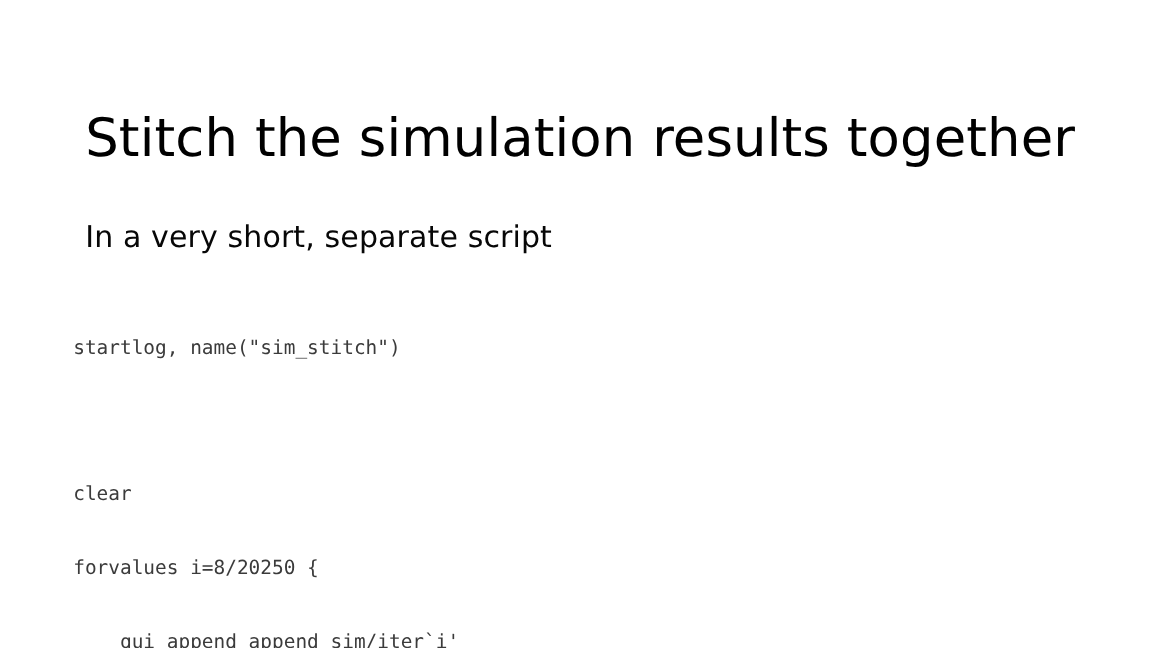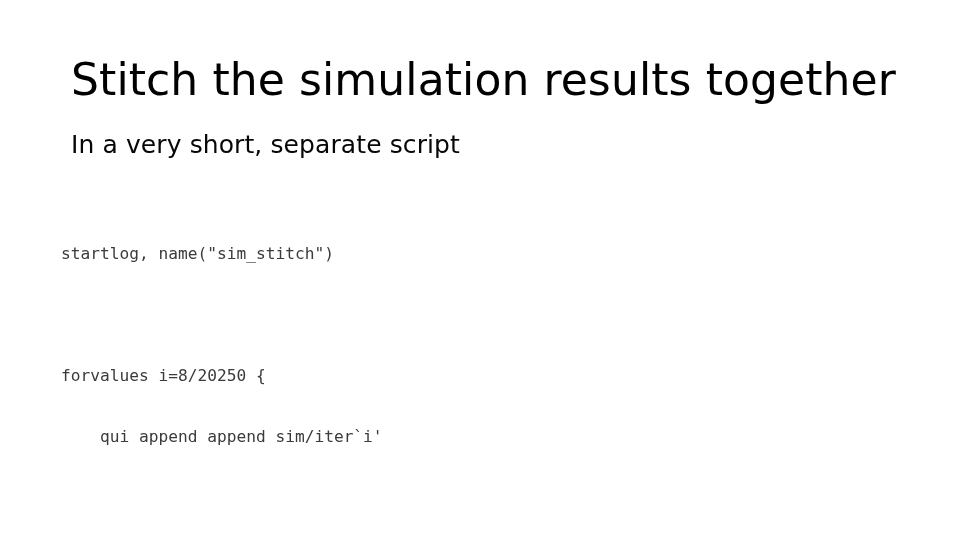--- a/index.html
+++ b/index.html
@@ -12,39 +12,40 @@
     background: #ffffff;
     font-family: "DejaVu Sans", sans-serif;
     overflow: hidden;
     position: relative;
   }
 
   .slide {
     position: absolute;
     inset: 0;
     background: #ffffff;
+    margin-top: 36px;
   }
 
   .slide-title {
     position: absolute;
     left: 71px;
     top: 56px;
     font-family: "DejaVu Sans", sans-serif;
     font-size: 44px;
     font-weight: 400;
     line-height: 1.08;
     color: #000000;
     letter-spacing: 0.1px;
     white-space: pre;
   }
 
   .slide-subtitle {
     position: absolute;
     left: 71px;
-    top: 130px;
+    top: 147px;
     font-family: "DejaVu Sans", sans-serif;
     font-size: 25px;
     font-weight: 400;
     line-height: 1.2;
     color: #070707;
     letter-spacing: 0.1px;
     white-space: pre;
   }
 
   .code-block {
@@ -73,20 +74,21 @@
 
 <div class="slide">
 
   <div class="slide-title">Stitch the simulation results together</div>
 
   <div class="slide-subtitle">In a very short, separate script</div>
 
   <div class="code-block">
     <div class="code-line">startlog, name("sim_stitch")</div>
     <div class="code-line blank"></div>
+    <div class="code-line">clear</div>
     <div class="code-line">forvalues i=8/20250 {</div>
     <div class="code-line">    qui append append sim/iter`i'</div>
     
     
     
     
     
     
     
     

